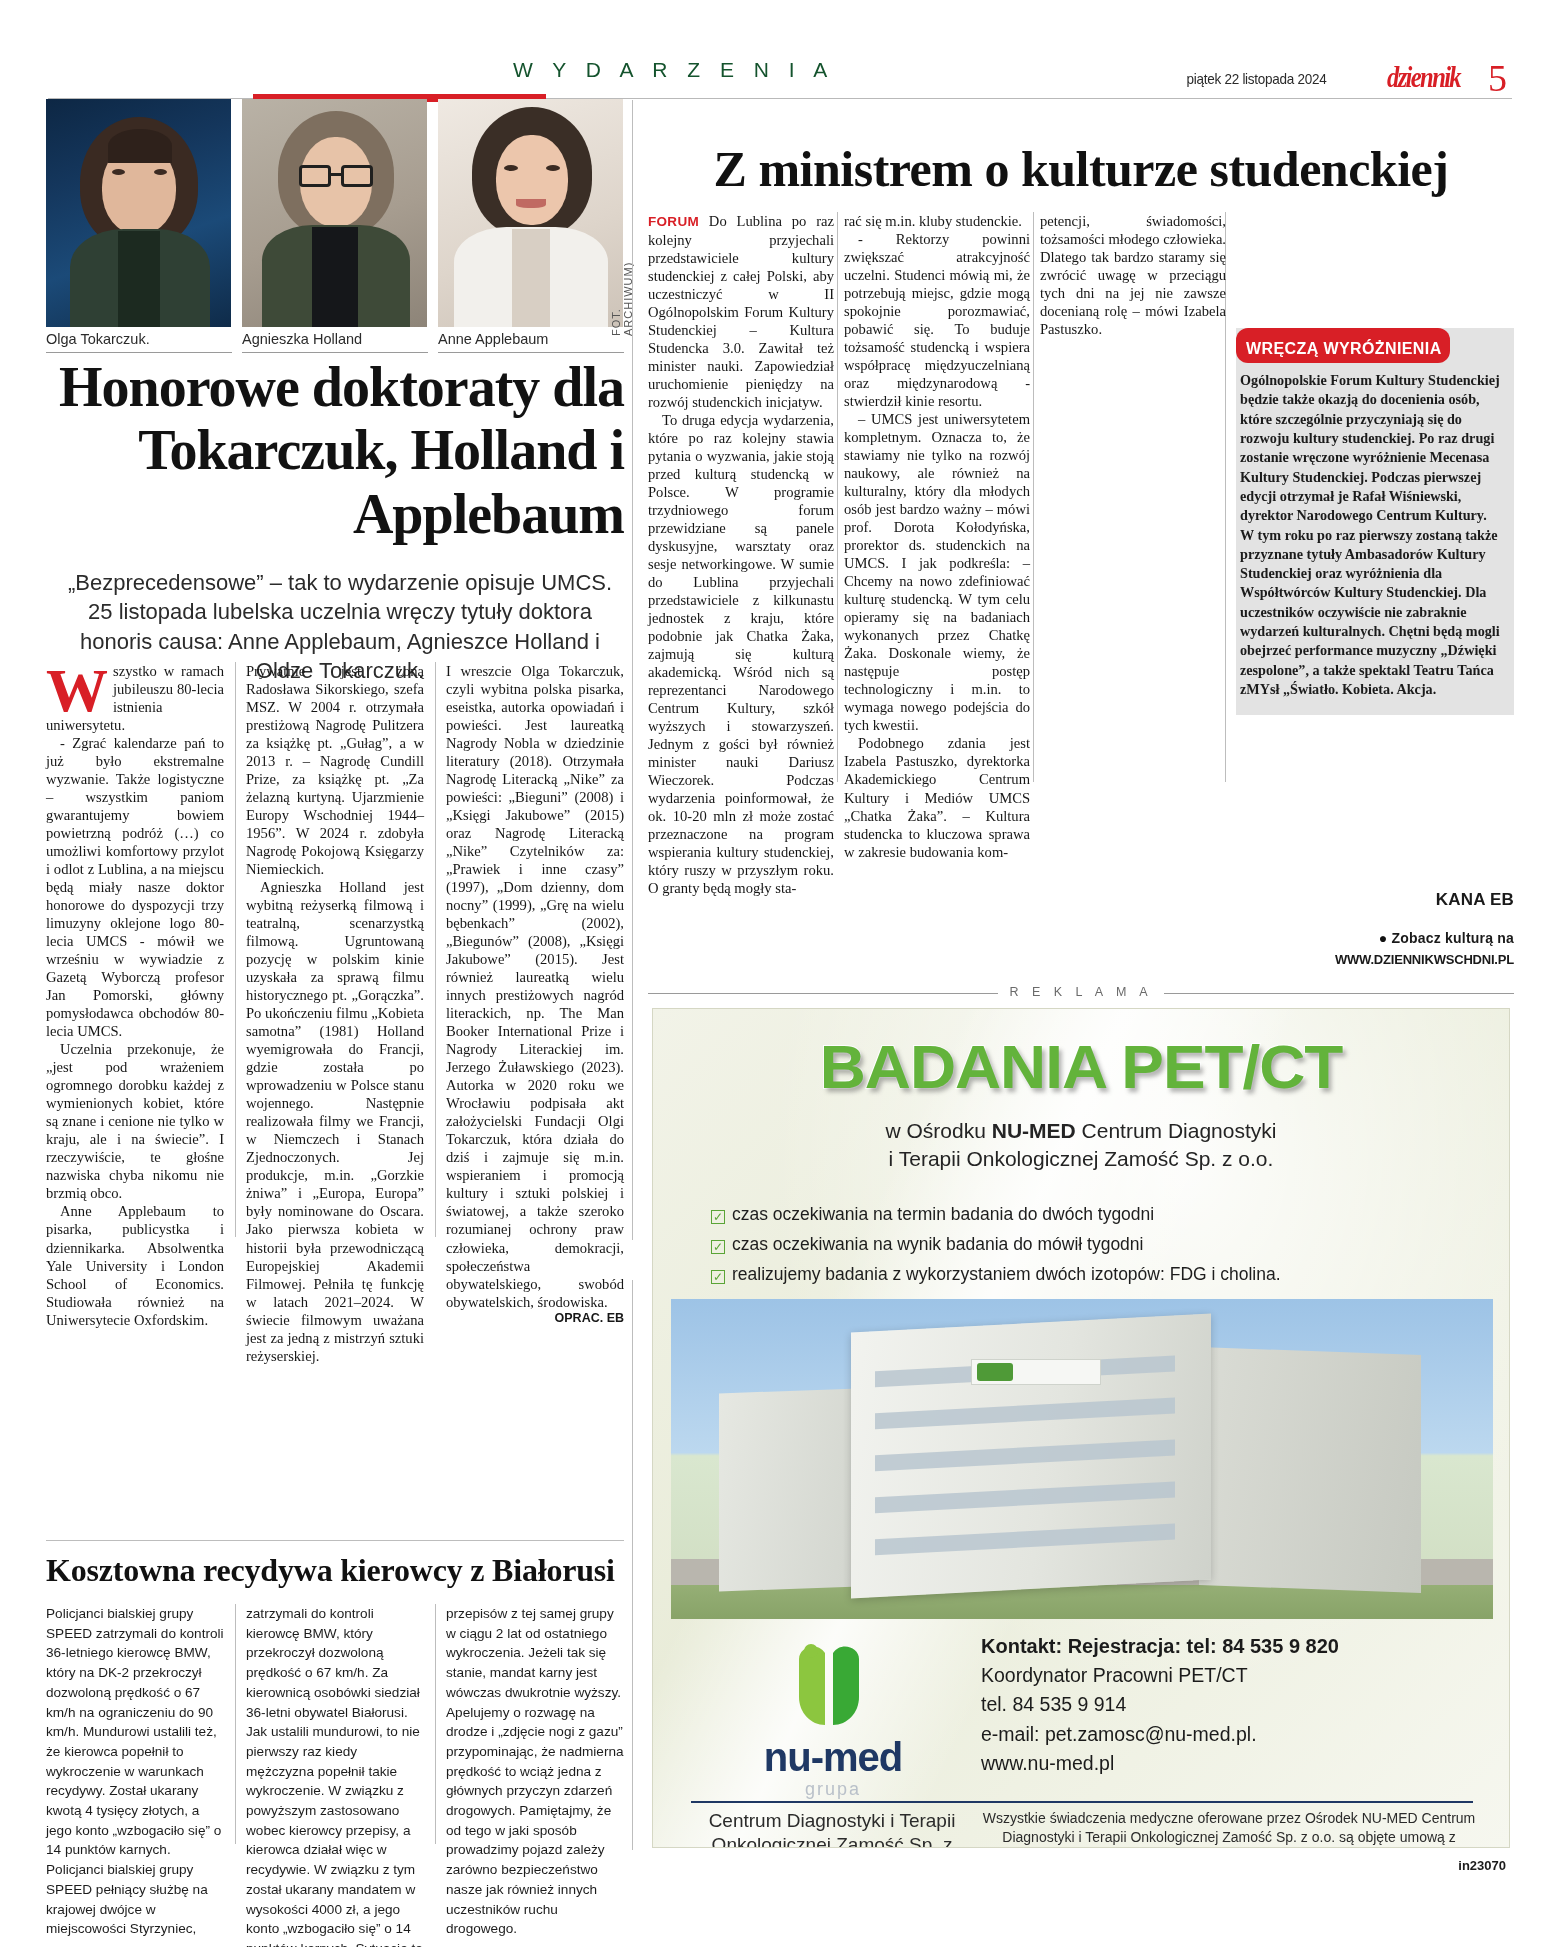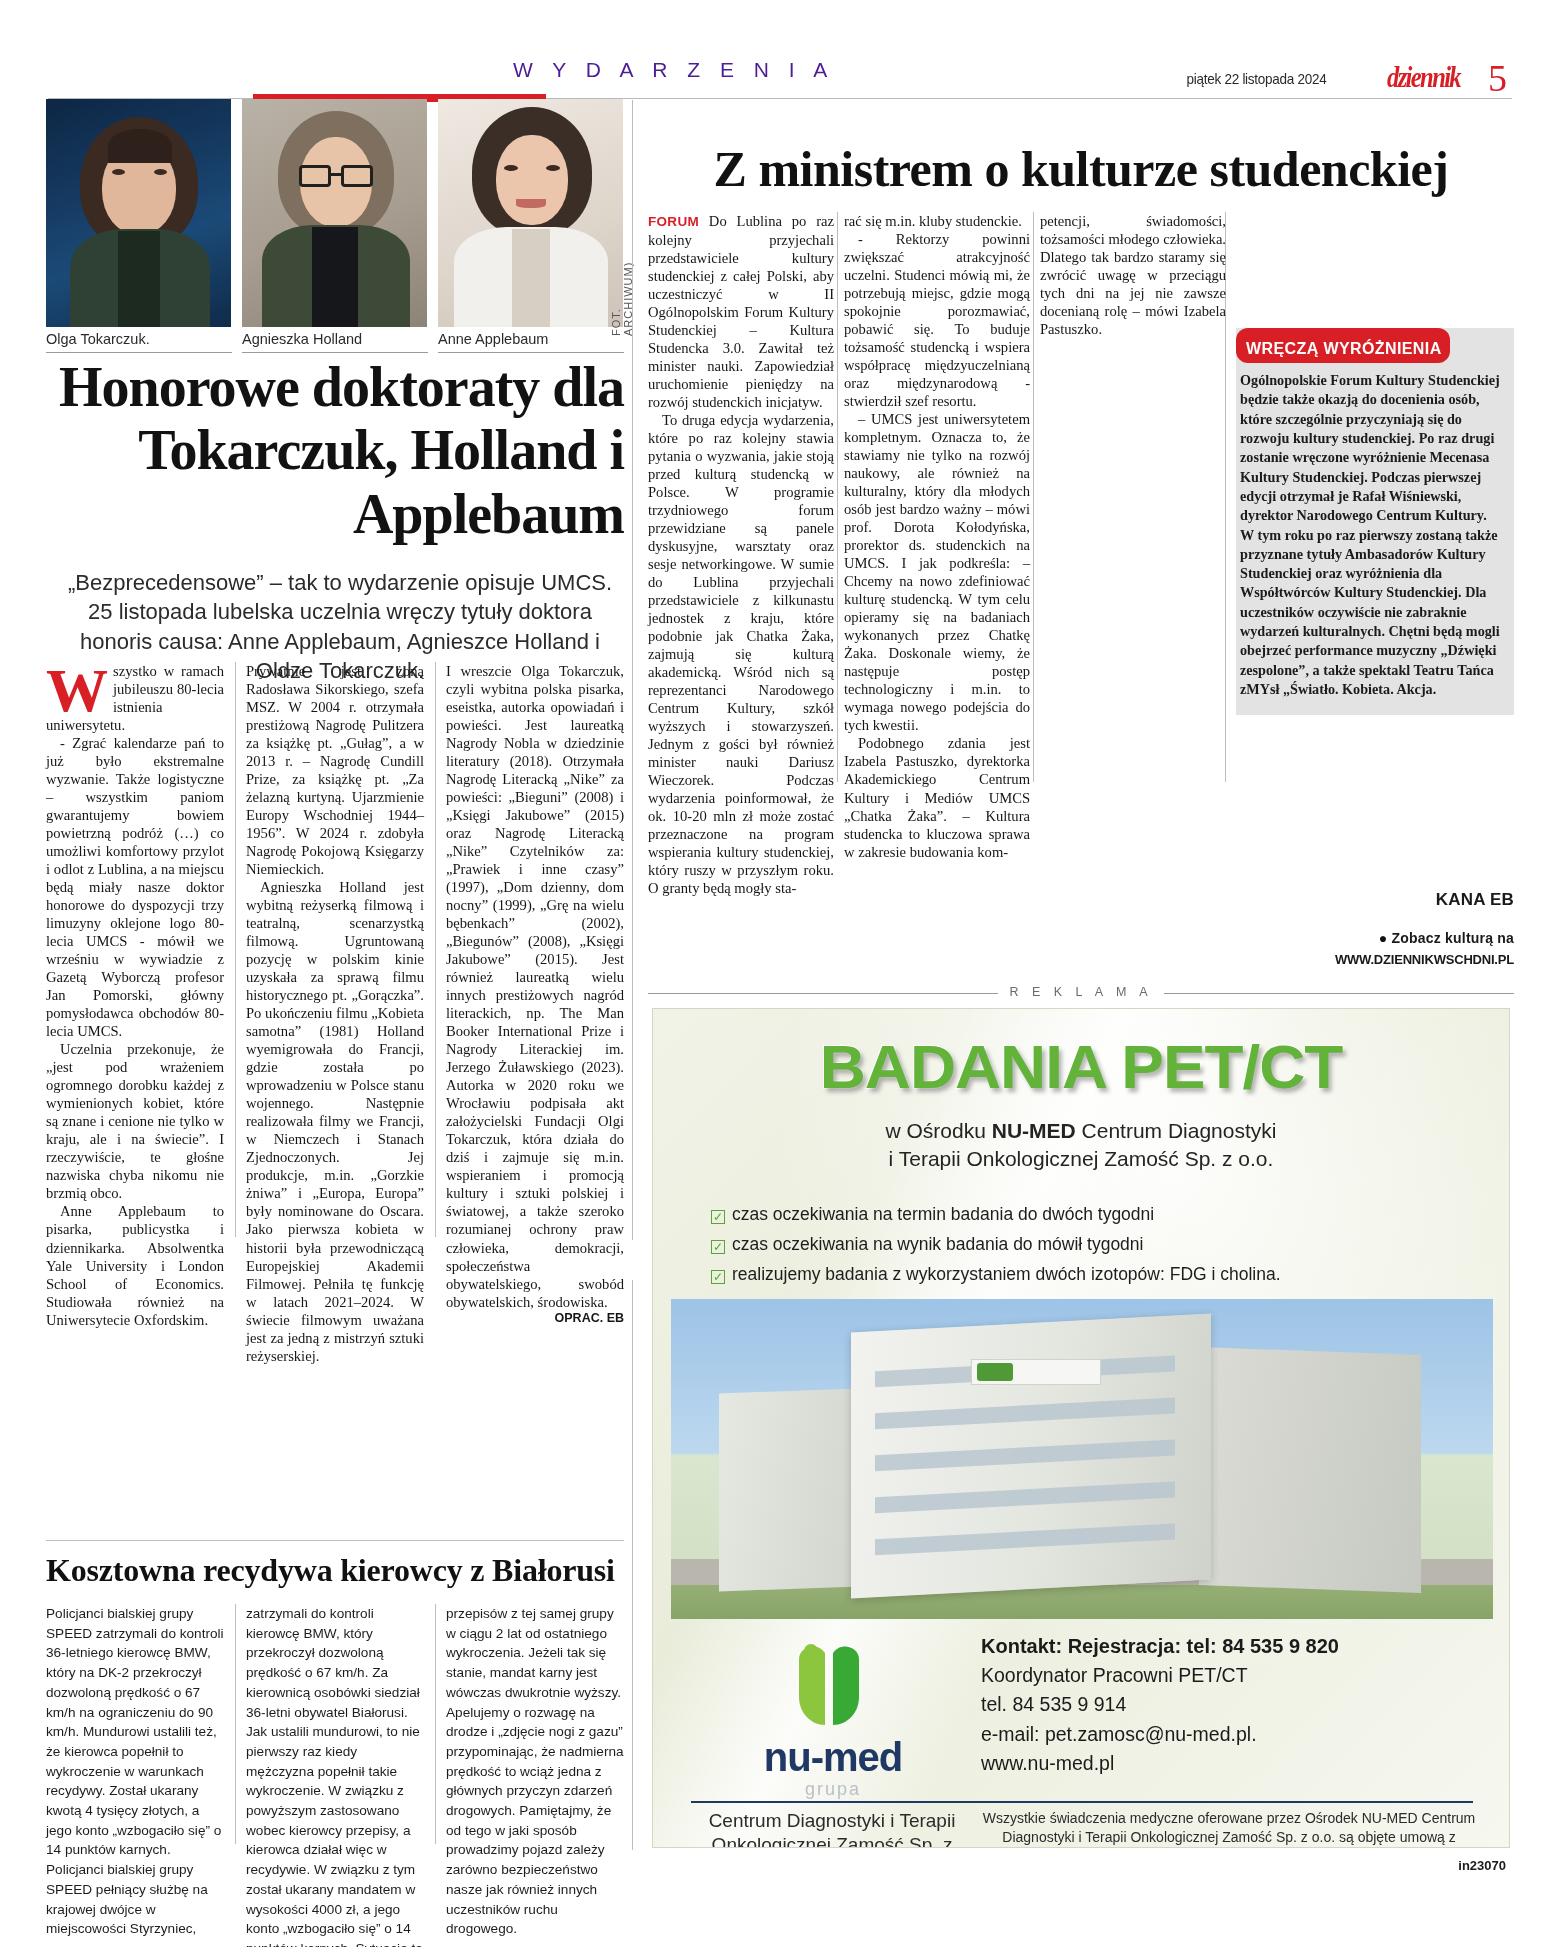--- a/index.html
+++ b/index.html
@@ -13,21 +13,21 @@
     overflow:hidden;
   }
   .page { position:absolute; left:0; top:0; width:1558px; height:1947px; }
 
   
   .masthead { position:absolute; left:48px; top:58px; width:1464px; height:42px; }
   .mh-rule { position:absolute; left:0; top:40px; width:1464px; height:1px; background:#b9b9b9; }
   .mh-section {
     position:absolute; left:465px; top:0px;
     font-family:"Liberation Sans", sans-serif;
-    font-size:21px; letter-spacing:7px; color:#4c1d95; font-weight:400;text-align:center;
+    font-size:21px; letter-spacing:7px; color:#14532d; font-weight:400;text-align:center;
   }
   .mh-section-bar { position:absolute; left:205px; top:36px; width:293px; height:8px; background:#d81f26; }
   .mh-date {
     position:absolute; right:186px; top:12px;
     font-family:"Liberation Sans", sans-serif;
     font-size:15px; color:#2a2a2a; letter-spacing:-0.3px;
     transform:scaleX(0.9); transform-origin:right center;
   }
   .mh-logo {
     position:absolute; right:52px; top:2px;
@@ -354,21 +354,21 @@
   <div class="vr" style="left:1033px;top:212px;height:570px;"></div>
   <div class="vr" style="left:1225px;top:212px;height:570px;"></div>
 
   <div class="r-cols">
     <div class="rcol a">
       <p class="noind"><span class="forum-tag">FORUM</span> <span>Do Lublina po raz kolejny przyjechali przedstawiciele kultury studenckiej z całej Polski, aby uczestniczyć w II Ogólnopolskim Forum Kultury Studenckiej – Kultura Studencka 3.0. Zawitał też minister nauki. Zapowiedział uruchomienie pieniędzy na rozwój studenckich inicjatyw.</span></p>
       <p>To druga edycja wydarzenia, które po raz kolejny stawia pytania o wyzwania, jakie stoją przed kulturą studencką w Polsce. W programie trzydniowego forum przewidziane są panele dyskusyjne, warsztaty oraz sesje networkingowe. W sumie do Lublina przyjechali przedstawiciele z kilkunastu jednostek z kraju, które podobnie jak Chatka Żaka, zajmują się kulturą akademicką. Wśród nich są reprezentanci Narodowego Centrum Kultury, szkół wyższych i stowarzyszeń. Jednym z gości był również minister nauki Dariusz Wieczorek. Podczas wydarzenia poinformował, że ok. 10-20 mln zł może zostać przeznaczone na program wspierania kultury studenckiej, który ruszy w przyszłym roku. O granty będą mogły sta-</p>
     </div>
     <div class="rcol b">
       <p class="noind">rać się m.in. kluby studenckie.</p>
-      <p>- Rektorzy powinni zwiększać atrakcyjność uczelni. Studenci mówią mi, że potrzebują miejsc, gdzie mogą spokojnie porozmawiać, pobawić się. To buduje tożsamość studencką i wspiera współpracę międzyuczelnianą oraz międzynarodową - stwierdził szef resortu.</p>
+      <p>- Rektorzy powinni zwiększać atrakcyjność uczelni. Studenci mówią mi, że potrzebują miejsc, gdzie mogą spokojnie porozmawiać, pobawić się. To buduje tożsamość studencką i wspiera współpracę międzyuczelnianą oraz międzynarodową - stwierdził kinie resortu.</p>
       <p>– UMCS jest uniwersytetem kompletnym. Oznacza to, że stawiamy nie tylko na rozwój naukowy, ale również na kulturalny, który dla młodych osób jest bardzo ważny – mówi prof. Dorota Kołodyńska, prorektor ds. studenckich na UMCS. I jak podkreśla: – Chcemy na nowo zdefiniować kulturę studencką. W tym celu opieramy się na badaniach wykonanych przez Chatkę Żaka. Doskonale wiemy, że następuje postęp technologiczny i m.in. to wymaga nowego podejścia do tych kwestii.</p>
       <p>Podobnego zdania jest Izabela Pastuszko, dyrektorka Akademickiego Centrum Kultury i Mediów UMCS „Chatka Żaka”. – Kultura studencka to kluczowa sprawa w zakresie budowania kom-</p>
     </div>
     <div class="rcol c">
       <p class="noind">petencji, świadomości, tożsamości młodego człowieka. Dlatego tak bardzo staramy się zwrócić uwagę w przeciągu tych dni na jej nie zawsze docenianą rolę – mówi Izabela Pastuszko.</p>
     </div>
   </div>
 
   <div class="sbox">
     <div class="sbox-title">WRĘCZĄ WYRÓŻNIENIA</div>

